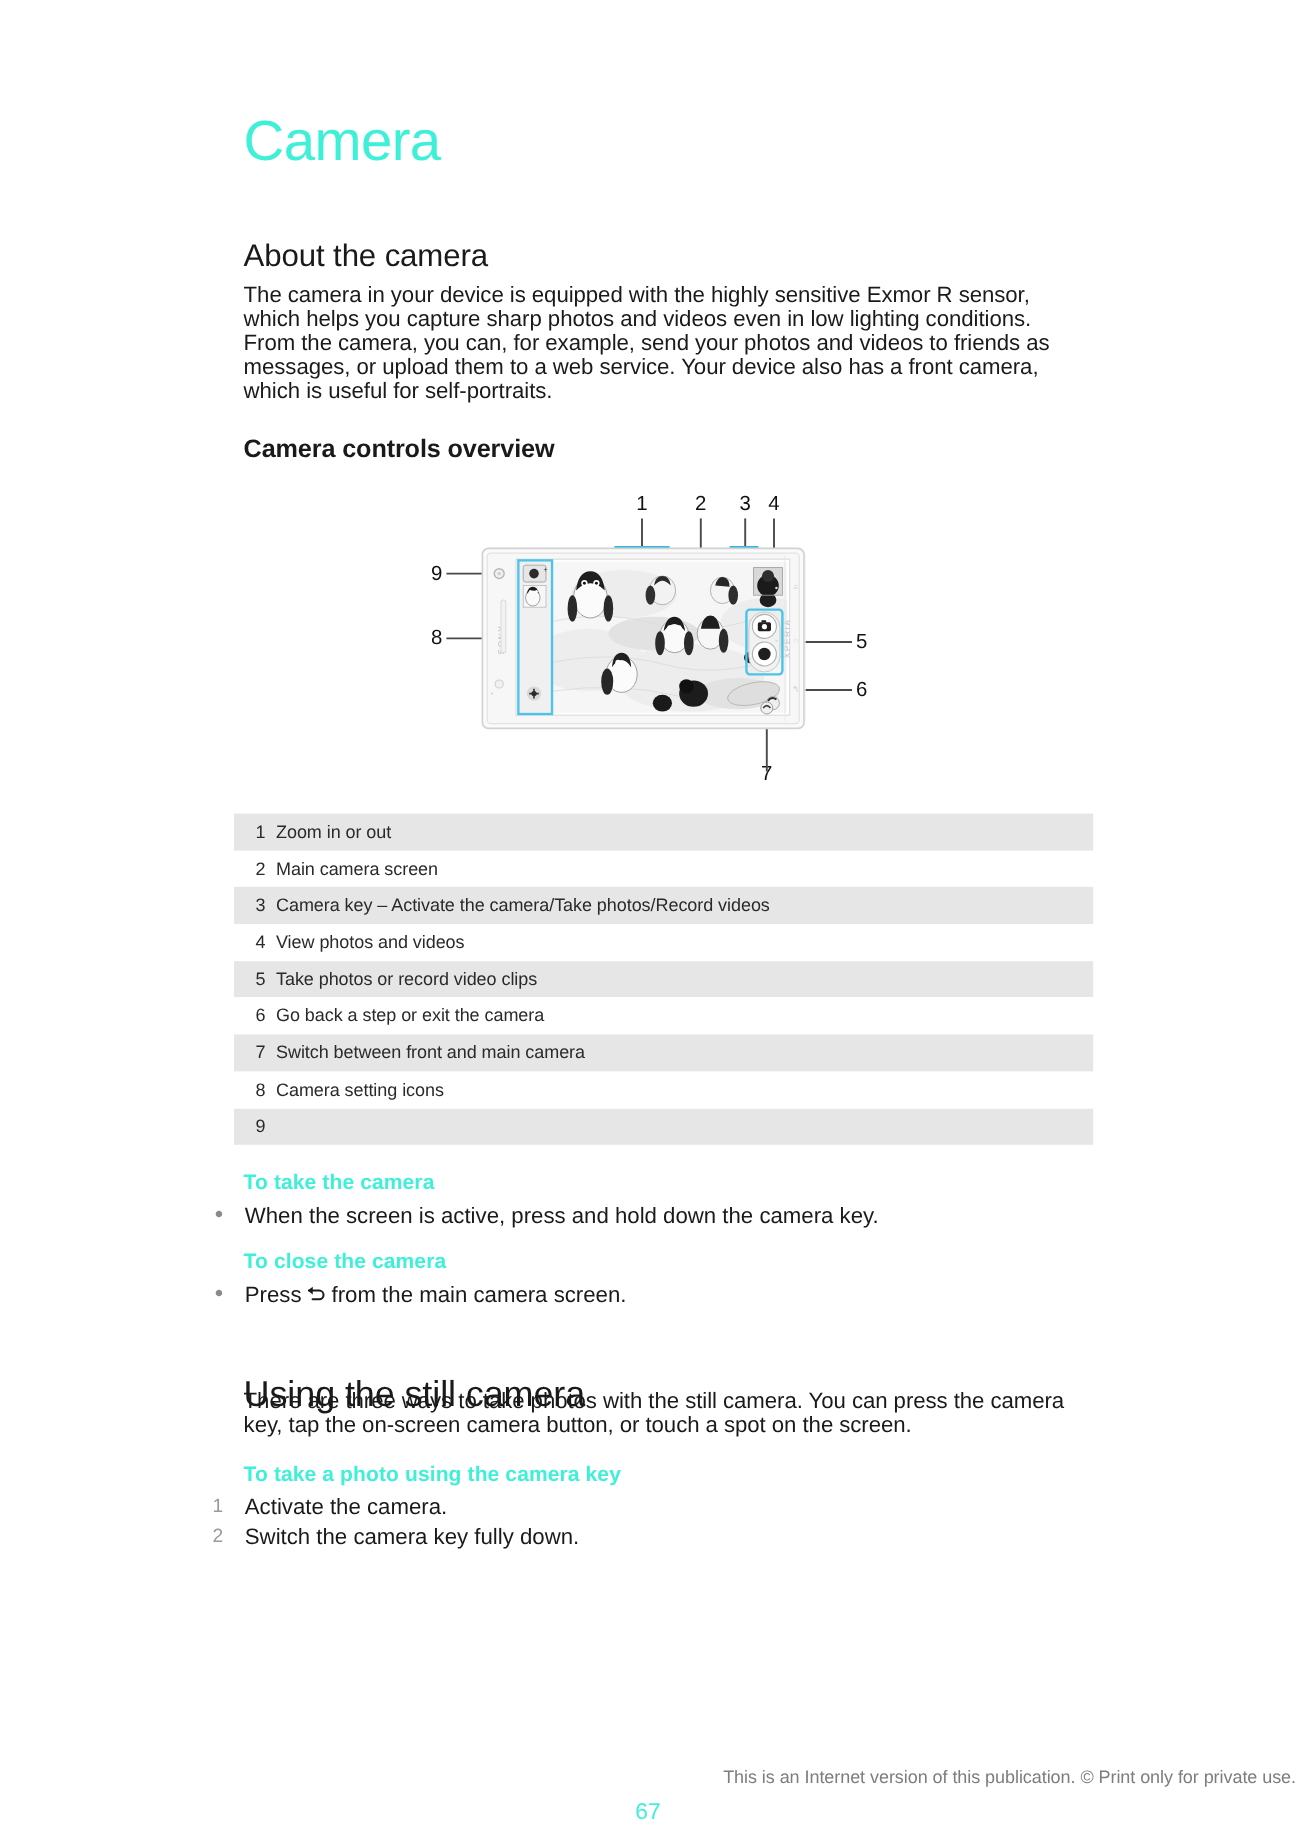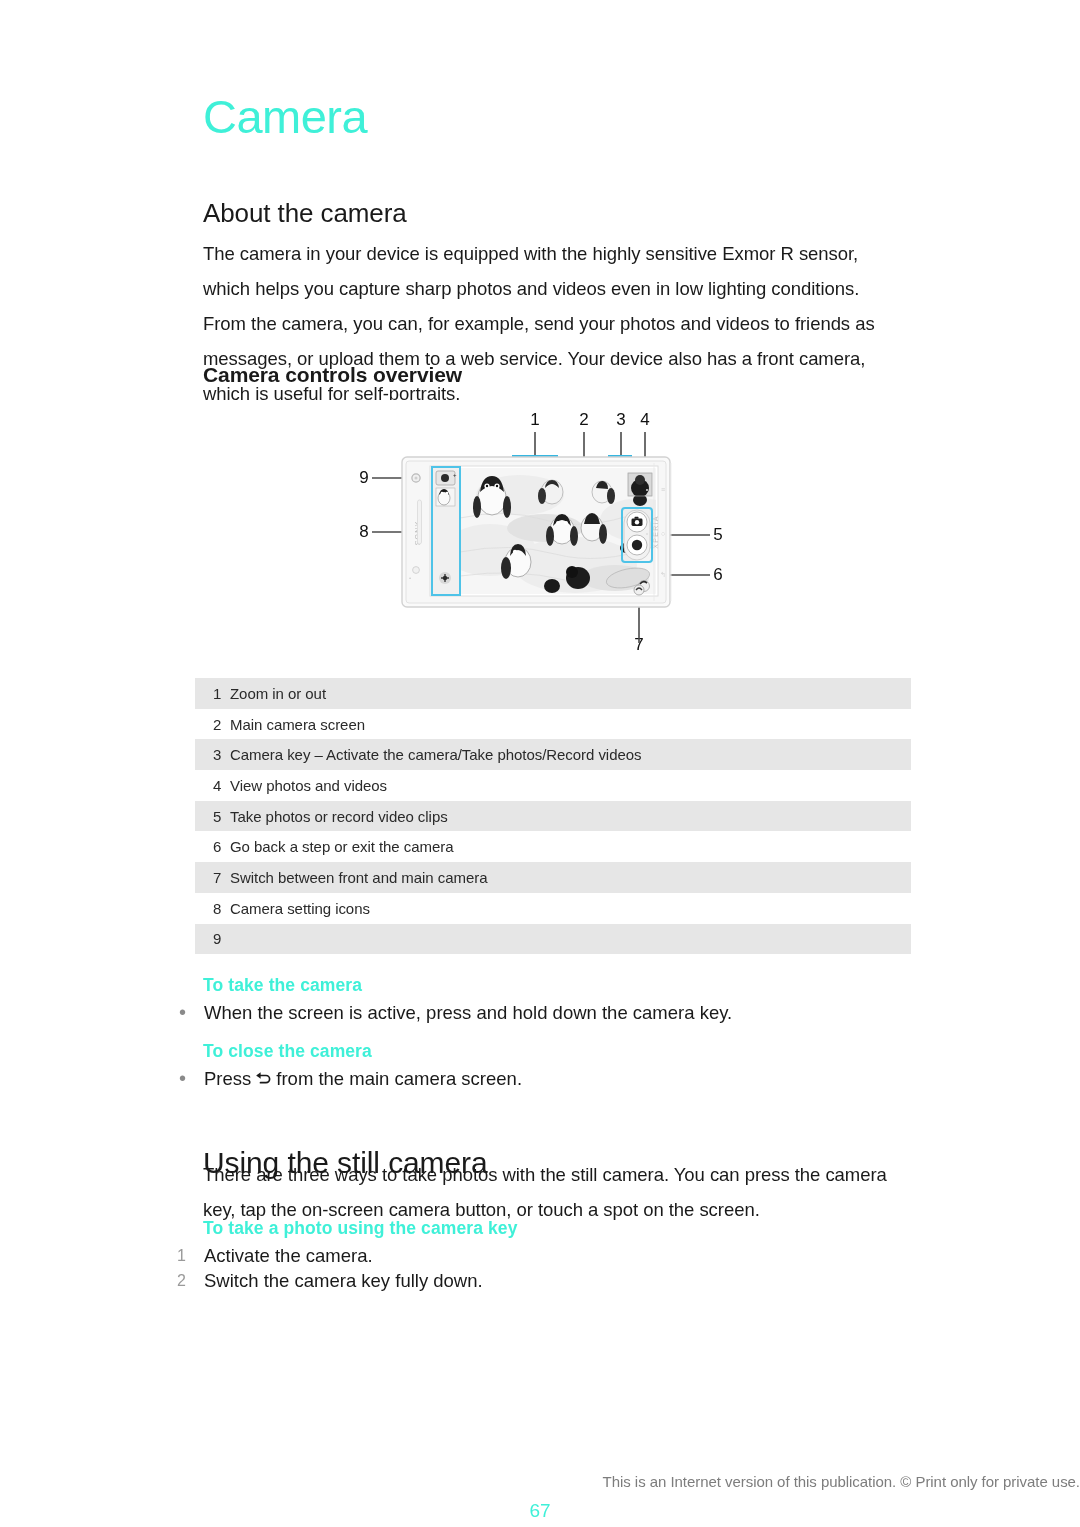--- a/index.html
+++ b/index.html
@@ -60,21 +60,21 @@
     color: #3ff0d8;
     letter-spacing: 0.1px;
   }
 
   
   .body-par {
     position: absolute;
     left: 203px;
     width: 690px;
     font-size: 18.5px;
-    line-height: 35px;
+    line-height: 20px;
     color: #1a1a1a;
     letter-spacing: -0.05px;
   }
 
   
   .figure {
     position: absolute;
     left: 340px;
     top: 400px;
     width: 400px;

